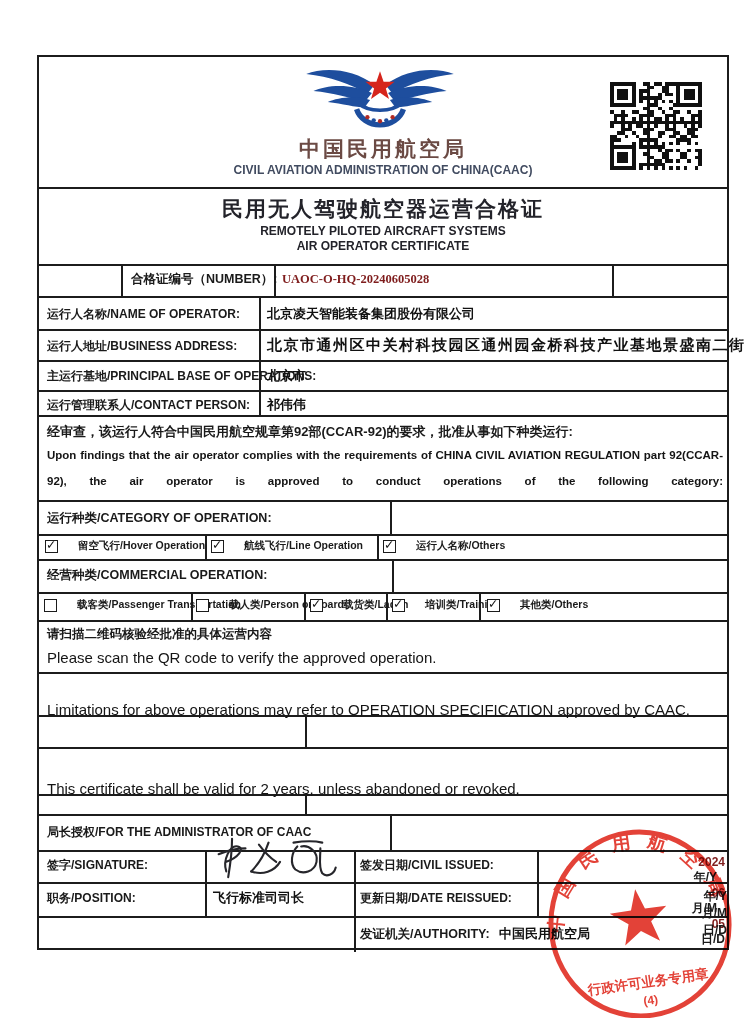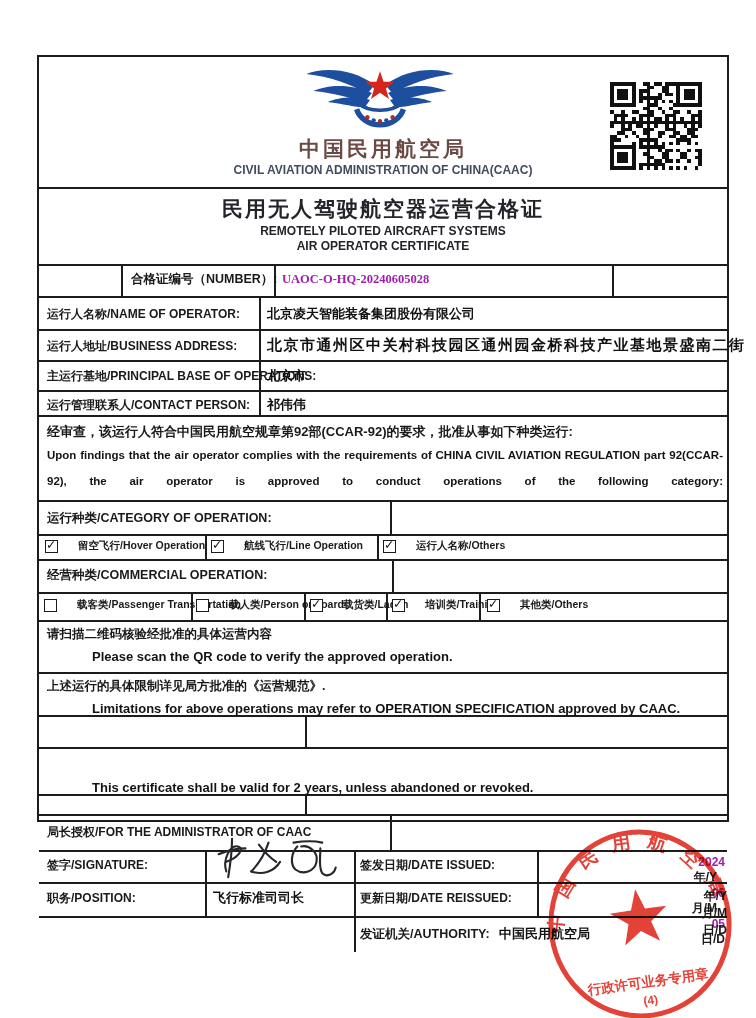--- a/index.html
+++ b/index.html
@@ -1,41 +1,41 @@
 <!DOCTYPE html>
 <html><head>
 <meta charset="utf-8">
 <style>
   html,body{margin:0;padding:0;}
   body{width:756px;height:1018px;background:#ffffff;overflow:hidden;position:relative;
        font-family:"Liberation Sans","DejaVu Sans",sans-serif;color:#1a1a1a;}
-  .cert{position:absolute;left:37px;top:55px;width:692px;height:767px;
+  .cert{position:absolute;left:37px;top:55px;width:692px;height:895px;
         border:2px solid #1c1c1c;box-sizing:border-box;padding-left:28px;}
   .hline{position:absolute;left:0;width:100%;height:2px;background:#1c1c1c;}
   .vline{position:absolute;width:2px;background:#1c1c1c;}
   .t{position:absolute;white-space:nowrap;}
   .lab{font-size:12px;font-weight:700;}
   .lab13{font-size:12.5px;font-weight:700;}
   .val{font-size:13px;font-weight:700;color:#111;}
   .cn-serif{font-family:"Liberation Serif","DejaVu Serif",serif;}
   .center{left:0;width:100%;text-align:center;white-space:normal;}
   .org-cn{font-size:21px;letter-spacing:3px;color:#6b4a44;font-weight:600;}
   .org-en{font-size:12px;font-weight:700;color:#414b60;}
   .title-cn{font-size:21px;letter-spacing:2px;color:#23232a;font-weight:600;}
   .title-en{font-size:12px;font-weight:700;color:#23232a;}
   .para-en{font-size:11.5px;font-weight:700;white-space:normal;text-align:justify;
            text-align-last:justify;line-height:25.5px;color:#141414;}
-  .en-small{font-size:13px;font-weight:700;color:#141414;margin-left:45px;}
+  .en-small{font-size:15px;font-weight:400;color:#141414;}
   .opt{position:absolute;display:flex;align-items:center;gap:20px;}
   .opt-label{font-size:10.5px;font-weight:700;white-space:nowrap;}
   .cb{display:inline-block;width:11px;height:11px;border:1.7px solid #1b1b1b;
       position:relative;flex:none;background:#fff;}
   .cb[data-checked="true"]::after{content:"✓";position:absolute;left:0px;top:-4px;
       font-size:12.5px;font-weight:900;color:#101010;}
-  .navy{color:#a21caf;}
+  .navy{color:#7f1d1d;}
   .datecell{position:absolute;display:flex;align-items:flex-end;font-size:12px;font-weight:700;flex-direction:column;}
   .stamp{position:absolute;left:498px;top:764px;width:206px;height:206px;
          transform:rotate(-8deg);opacity:.88;mix-blend-mode:multiply;}
   .addr-val{font-size:15px;font-weight:700;letter-spacing:1.5px;}
   svg text{font-family:"Liberation Sans","DejaVu Sans",sans-serif;}
 </style>
 </head>
 <body>
 
 <div class="cert">
@@ -480,40 +480,39 @@
     <span class="opt-label">培训类/Training</span>
   </div>
   <div class="opt" style="left:448px;top:541px">
     <span class="cb" data-checked="true"></span>
     <span class="opt-label">其他类/Others</span>
   </div>
 
   <div class="t lab13" style="left:8px;top:569px">请扫描二维码核验经批准的具体运营内容</div>
   <div class="t en-small" style="left:8px;top:592px">Please scan the QR code to verify the approved operation.</div>
 
-  <div class="t lab13" style="left:8px;top:621px">上述运行的具体限制详见局方批准的《运营规范》.</div>
   <div class="t en-small" style="left:8px;top:644px">Limitations for above operations may refer to OPERATION SPECIFICATION approved by CAAC.</div>
 
   <div class="t en-small" style="left:8px;top:723px">This certificate shall be valid for 2 years, unless abandoned or revoked.</div>
 
   <div class="t lab" style="left:8px;top:767px">局长授权/FOR THE ADMINISTRATOR OF CAAC</div>
 
   <div class="t lab" style="left:8px;top:800px">签字/SIGNATURE:</div>
   <svg class="t" style="left:170px;top:776px" width="144" height="50" viewBox="0 0 150 52" stroke="#26262b" stroke-width="2.2" fill="none" stroke-linecap="round">
     <path d="M18,40 C14,28 22,12 30,14 C38,16 30,26 18,30"></path>
     <path d="M10,22 C20,18 30,16 38,16"></path>
     <path d="M24,6 C24,18 22,34 20,46"></path>
     <path d="M62,10 C58,22 52,32 44,40"></path>
     <path d="M52,12 C58,20 64,26 70,30"></path>
     <path d="M44,40 C56,44 68,40 74,30"></path>
     <path d="M92,14 C86,20 84,32 90,38 C98,44 110,40 112,30 C114,20 104,12 96,14"></path>
     <path d="M88,10 C100,8 110,8 118,10"></path>
     <path d="M116,16 C116,26 114,36 118,42 C122,46 130,44 132,36"></path>
   </svg>
-  <div class="t lab" style="left:321px;top:800px">签发日期/DATE ISSUED:</div>
+  <div class="t lab" style="left:321px;top:800px">签发日期/CIVIL ISSUED:</div>
   <div class="datecell" style="left:504px;top:798px;width:182px">
     <span class="navy">2024</span>
     <span style="margin:0 8px 0 6px">年/Y</span>
     <span class="navy">06</span>
     <span style="margin:0 8px 0 4px">月/M</span>
     <span class="navy">05</span>
     <span style="margin-left:4px">日/D</span>
   </div>
 
   <div class="t lab" style="left:8px;top:833px">职务/POSITION:</div>

